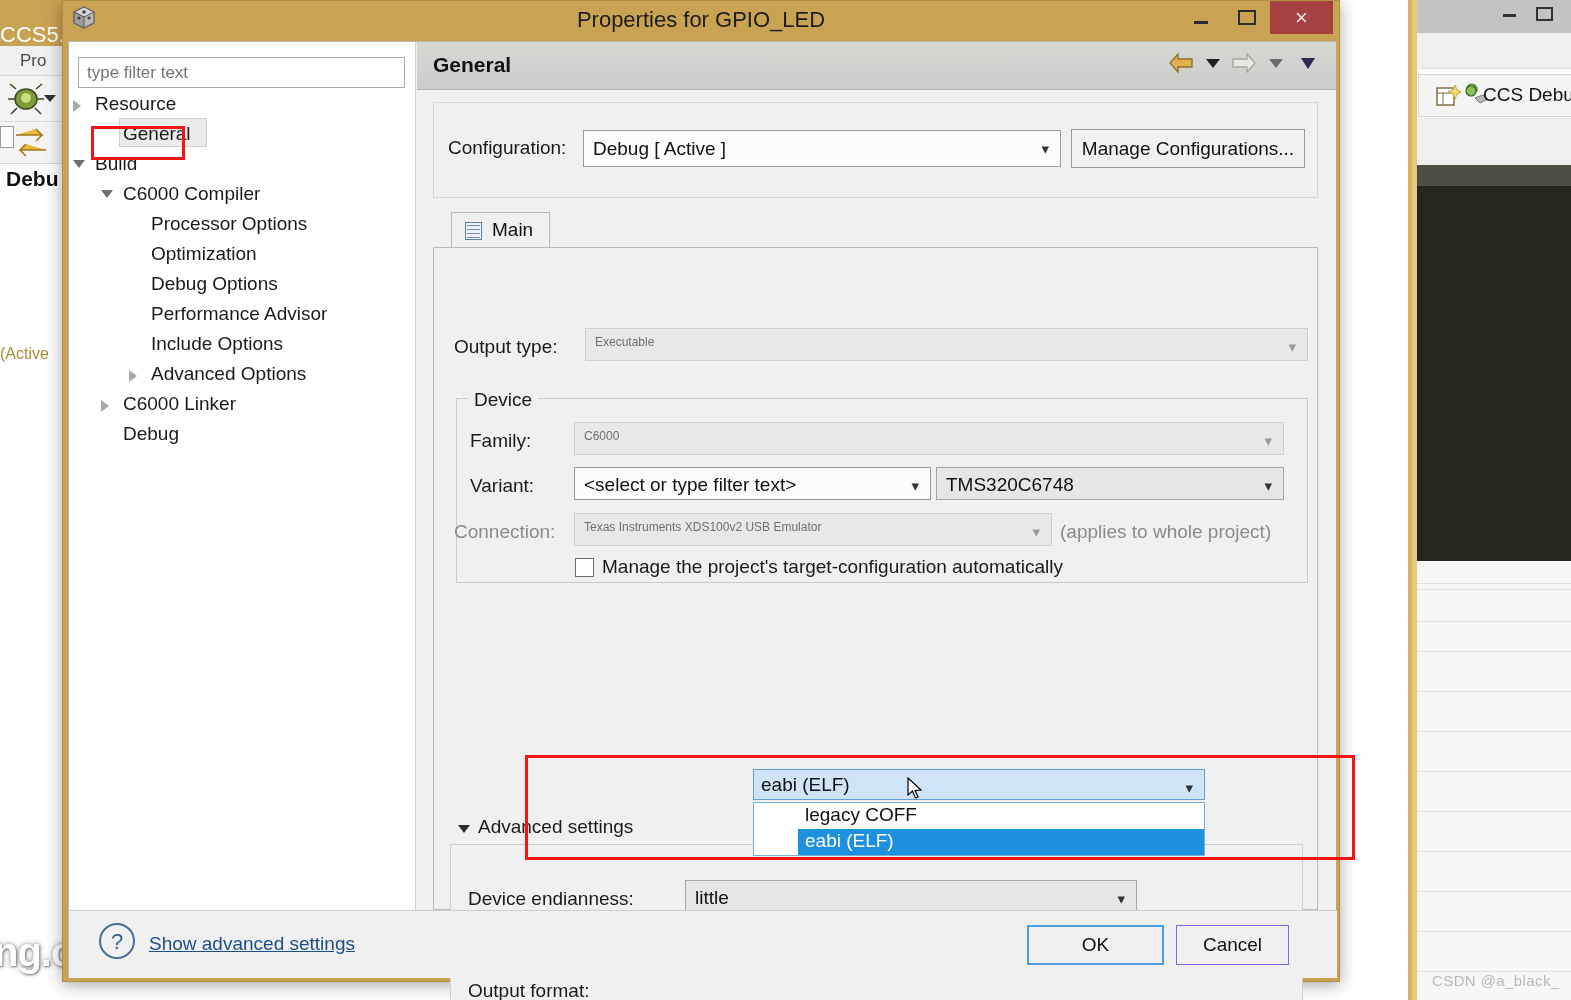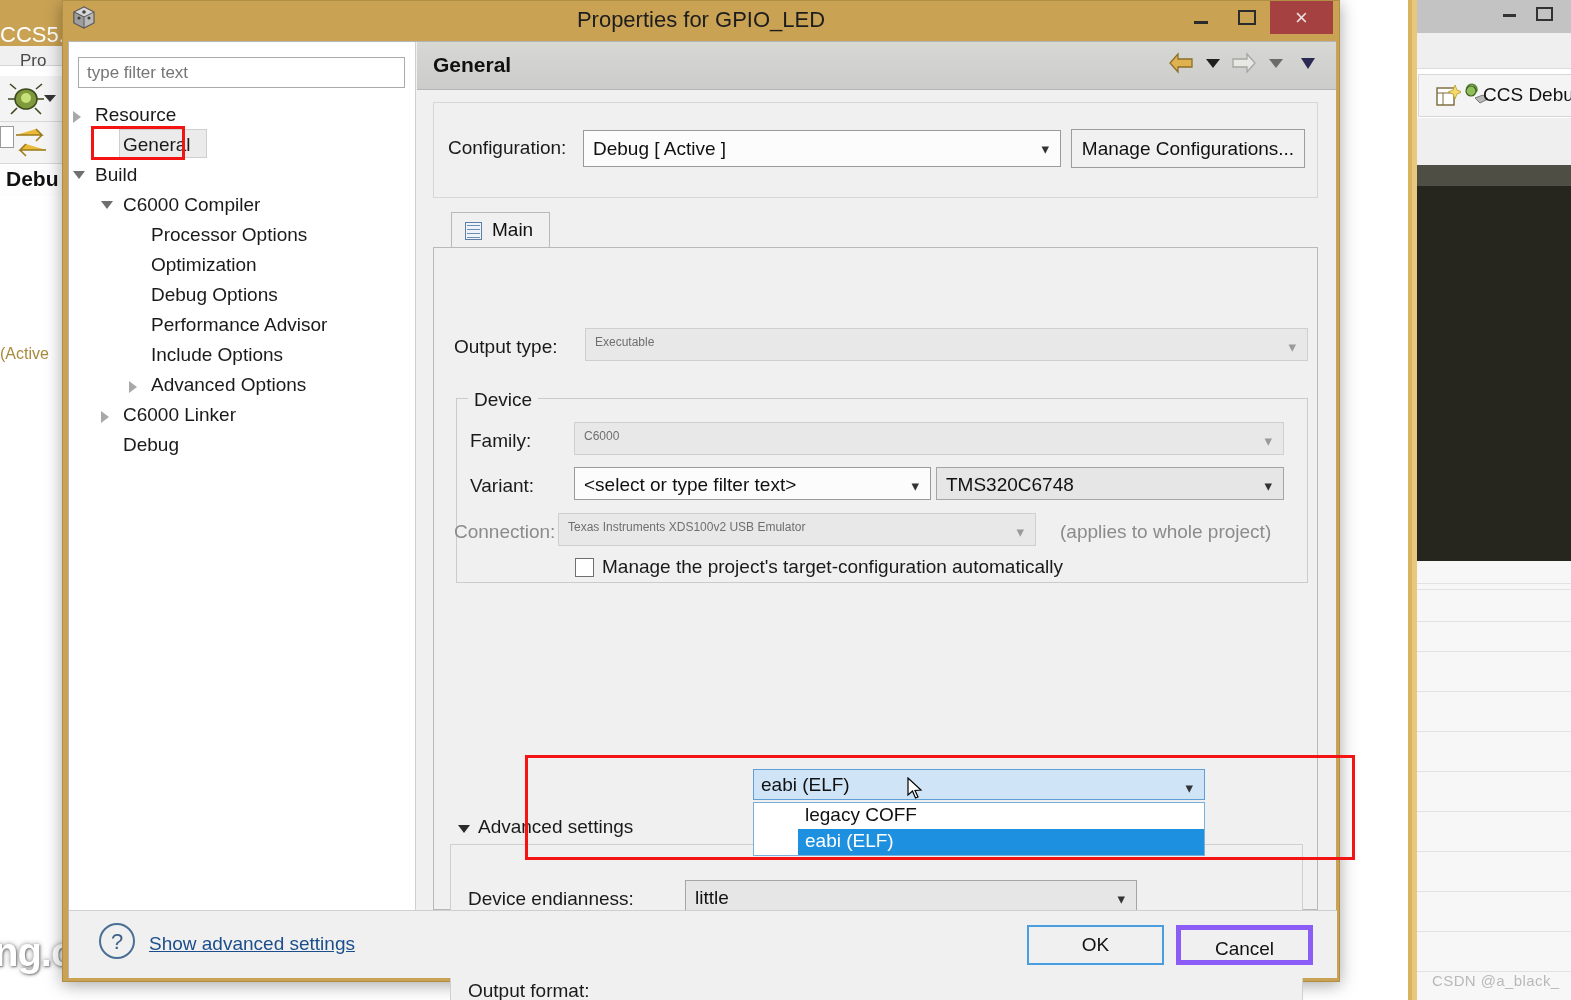--- a/index.html
+++ b/index.html
@@ -11,21 +11,21 @@
     background: #ffffff;
   }
 
   
   #bg-ide { position: absolute; inset: 0; background: #ffffff; }
 
   .bg-left { position: absolute; left: 0; top: 0; width: 62px; height: 1000px; background: #ffffff; }
   .bg-left-title { position: absolute; left: 0; top: 22px; width: 62px; height: 26px;
       color: #ffffff; font-size: 22px; font-weight: 500; white-space: nowrap; }
   .bg-left-titlebar { position: absolute; left: 0; top: 0; width: 62px; height: 46px; background: #c9a254; }
-  .bg-left-menu { position: absolute; left: 0; top: 46px; width: 62px; height: 20px; background: #f0f0f0;
+  .bg-left-menu { position: absolute; left: 0; top: 46px; width: 62px; height: 30px; background: #f0f0f0;
       border-bottom: 1px solid #d5d5d5; }
   .bg-left-menu span { position: absolute; left: 20px; top: 5px; font-size: 17px; color: #4a4a4a; }
   .bg-left-tb1 { position: absolute; left: 0; top: 76px; width: 62px; height: 46px; background: #f4f4f4;
       border-bottom: 1px solid #d8d8d8; }
   .bg-left-tb2 { position: absolute; left: 0; top: 122px; width: 62px; height: 42px; background: #f4f4f4;
       border-bottom: 1px solid #d8d8d8; }
   .bg-left-debugtxt { position: absolute; left: 0; top: 164px; width: 62px; height: 32px; background: #fdfdfd; }
   .bg-left-debugtxt span { position: absolute; left: 6px; top: 3px; font-size: 21px; font-weight: bold; color: #111; }
   .bg-left-active { position: absolute; left: 0; top: 345px; font-size: 16px; color: #a98a3d; }
 
@@ -79,21 +79,21 @@
 
   .dlg-body { position: absolute; left: 5px; top: 40px; width: 1268px; height: 937px;
       background: #f0f0f0; border: 1px solid #b6b6b6; }
 
   
   .tree-panel { position: absolute; left: 0; top: 0; width: 347px; height: 868px;
       background: #ffffff; border-right: 1px solid #cfcfcf; }
   .filter-input { position: absolute; left: 9px; top: 15px; width: 327px; height: 31px;
       border: 1px solid #aaaaaa; background: #ffffff; font-size: 17px; color: #8a8a8a;
       padding: 0 8px; font-family: "Liberation Sans", sans-serif; }
-  .tree { position: absolute; left: 0; top: 59px; width: 347px; }
+  .tree { position: absolute; left: 0; top: 48px; width: 347px; }
   .tree-item { position: relative; height: 30px; font-size: 18px; color: #1a1a1a; white-space: nowrap; }
   .tree-item .lbl { position: absolute; top: 3px; }
   .tw { position: absolute; top: 10px; width: 0; height: 0; }
   .tw-closed { border-top: 6px solid transparent; border-bottom: 6px solid transparent;
       border-left: 8px solid #a8a8a8; }
   .tw-open { border-left: 6px solid transparent; border-right: 6px solid transparent;
       border-top: 8px solid #6f6f6f; }
   .sel-box { position: absolute; left: 24px; top: -2px; width: 88px; height: 29px;
       background: #ebebeb; border: 1px solid #cfcfcf; }
   .red-hl { position: absolute; border: 3px solid #f41414; pointer-events: none; }
@@ -185,22 +185,22 @@
   .dlg-bottom { position: absolute; left: 0; top: 868px; width: 1268px; height: 68px;
       background: #f0f0f0; border-top: 1px solid #cfcfcf; }
   .help-icon { position: absolute; left: 30px; top: 12px; width: 36px; height: 36px;
       border: 2px solid #4a6f95; border-radius: 50%; color: #3d6288; font-size: 22px;
       text-align: center; line-height: 33px; }
   .show-adv { position: absolute; left: 80px; top: 22px; font-size: 19px; color: #1c4e8c;
       text-decoration: underline; }
   .ok-btn { position: absolute; left: 958px; top: 14px; width: 137px; height: 40px;
       background: #f0f0f0; border: 2px solid #4a9ee0; font-size: 19px; color: #111;
       text-align: center; line-height: 36px; }
-  .cancel-btn { position: absolute; left: 1107px; top: 14px; width: 137px; height: 40px;
-      background: #f0f0f0; border: 5px solid #8b5cf6; font-size: 19px; color: #111;
+  .cancel-btn { position: absolute; left: 1107px; top: 14px; width: 113px; height: 40px;
+      background: #f0f0f0; border: 1px solid #8b5cf6; font-size: 19px; color: #111;
       text-align: center; line-height: 38px; }
 </style>
 </head>
 <body>
 
 <div id="bg-ide">
 
   <div class="bg-left">
     <div class="bg-left-titlebar"></div>
     <div class="bg-left-title">CCS5.5)</div>
@@ -409,21 +409,21 @@
         <div class="rw-combo" style="left:140px; top:219px; width:357px; height:33px;">
           <span class="txt">&lt;select or type filter text&gt;</span>
           <span class="combo-arrow">▾</span>
         </div>
         <div class="gray-combo" style="left:502px; top:219px; width:348px; height:33px;">
           <span class="txt">TMS320C6748</span>
           <span class="combo-arrow">▾</span>
         </div>
 
         <span class="lbl lbl-dim" style="left:20px; top:273px;">Connection:</span>
-        <div class="ro-combo" style="left:124px; top:265px; width:478px; height:33px;">
+        <div class="ro-combo" style="left:140px; top:265px; width:478px; height:33px;">
           <span class="txt">Texas Instruments XDS100v2 USB Emulator</span>
           <span class="combo-arrow">▾</span>
         </div>
         <span class="lbl lbl-dim" style="left:626px; top:273px;text-align:center;">(applies to whole project)</span>
 
         <span class="chk" style="left:141px; top:310px;"></span>
         <span class="lbl" style="left:168px; top:308px;">Manage the project's target-configuration automatically</span>
 
         <div class="adv-toggle">
           <span class="adv-caret"></span>

